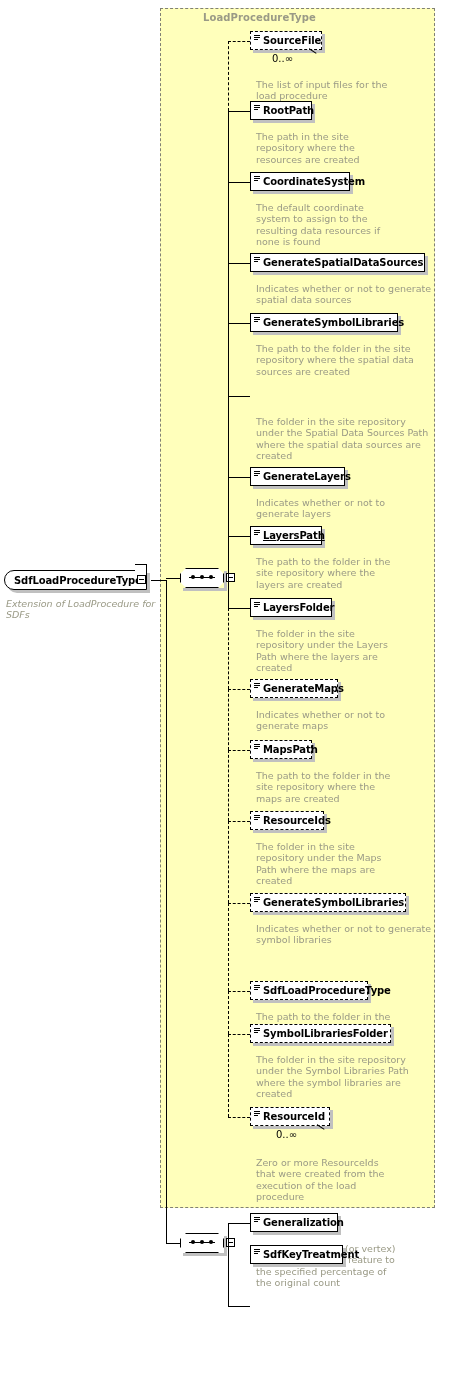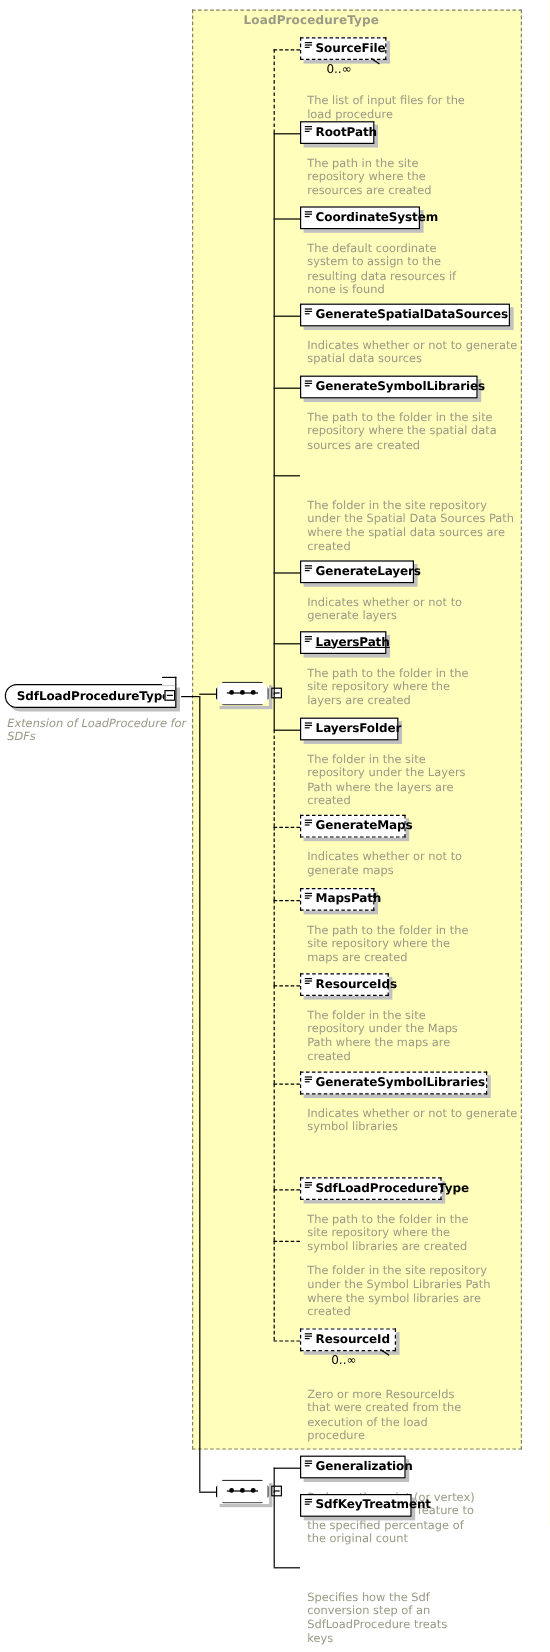--- a/index.html
+++ b/index.html
@@ -322,20 +322,28 @@
         <i></i>
         <i></i>
         <i></i>
       </span>
       <span class="nlabel">SdfLoadProcedureType</span>
     </div>
     <div class="annot" style="left: 256px; top: 1011px; width: 180px;">The path to the folder in the
 site repository where the
 symbol libraries are created</div>
     <div class="line hline dash" style="top: 991px; left: 228px; width: 22px;"></div>
+    <div class="node optional" style="left: 250px; top: 1024px; width: 141px;">
+      <span class="ico">
+        <i></i>
+        <i></i>
+        <i></i>
+      </span>
+      <span class="nlabel">SymbolLibrariesFolder</span>
+    </div>
     <div class="annot" style="left: 256px; top: 1054px; width: 180px;">The folder in the site repository
 under the Symbol Libraries Path
 where the symbol libraries are
 created</div>
     <div class="line hline dash" style="top: 1034px; left: 228px; width: 22px;"></div>
     <div class="node optional" style="left: 250px; top: 1107px; width: 80px;">
       <span class="ico">
         <i></i>
         <i></i>
         <i></i>
@@ -363,24 +371,20 @@
 the original count</div>
     <div class="line hline" style="top: 1223px; left: 228px; width: 22px;"></div>
     <div class="node" style="left: 250px; top: 1245px; width: 93px;">
       <span class="ico">
         <i></i>
         <i></i>
         <i></i>
       </span>
       <span class="nlabel">SdfKeyTreatment</span>
     </div>
-    <div class="annot" style="left: 256px; top: 1326px; width: 180px;">Specifies how the Sdf
-conversion step of an
-SdfLoadProcedure treats
-keys</div>
     <div class="line hline" style="top: 1306px; left: 228px; width: 22px;"></div>
     <div class="line vline dash" style="left: 228px; top: 41px; height: 70px;"></div>
     <div class="line vline" style="left: 228px; top: 111px; height: 71px;"></div>
     <div class="line vline" style="left: 228px; top: 182px; height: 81px;"></div>
     <div class="line vline" style="left: 228px; top: 263px; height: 60px;"></div>
     <div class="line vline" style="left: 228px; top: 323px; height: 73px;"></div>
     <div class="line vline" style="left: 228px; top: 396px; height: 81px;"></div>
     <div class="line vline" style="left: 228px; top: 477px; height: 59px;"></div>
     <div class="line vline" style="left: 228px; top: 536px; height: 72px;"></div>
     <div class="line vline dash" style="left: 228px; top: 608px; height: 81px;"></div>

